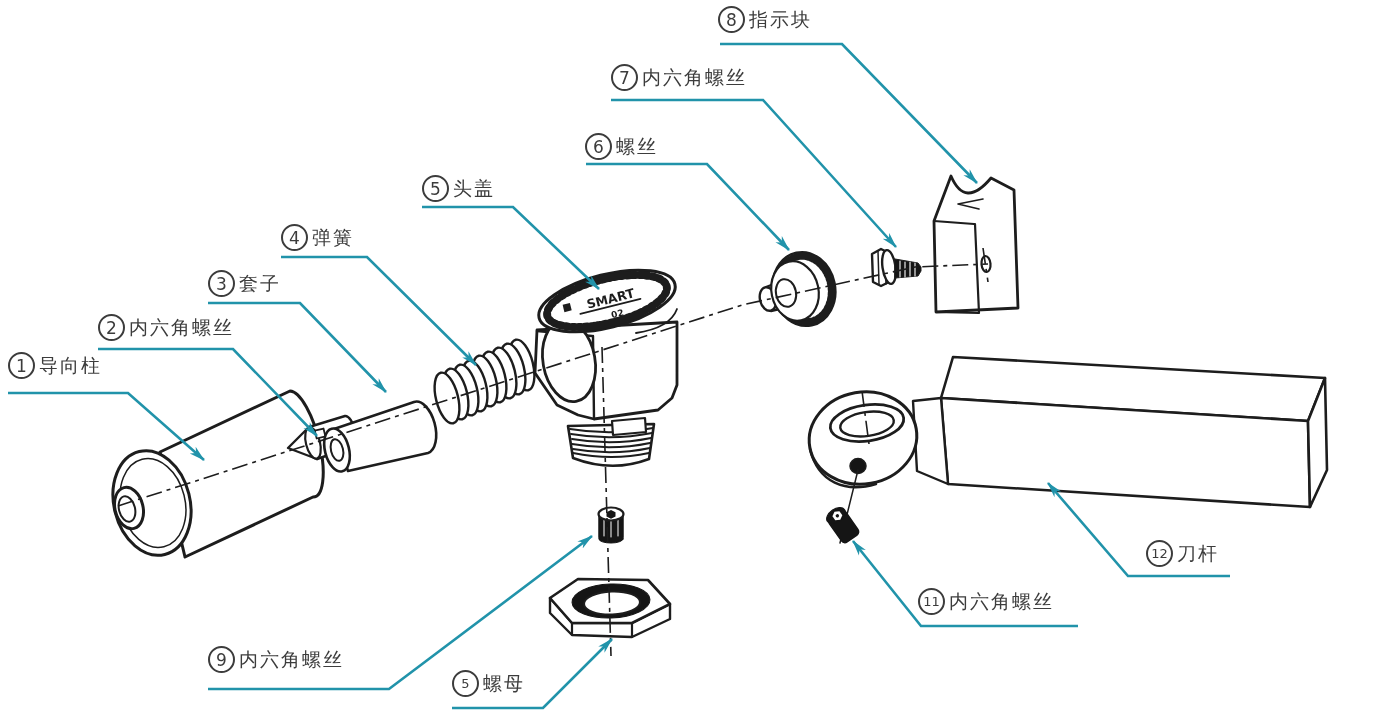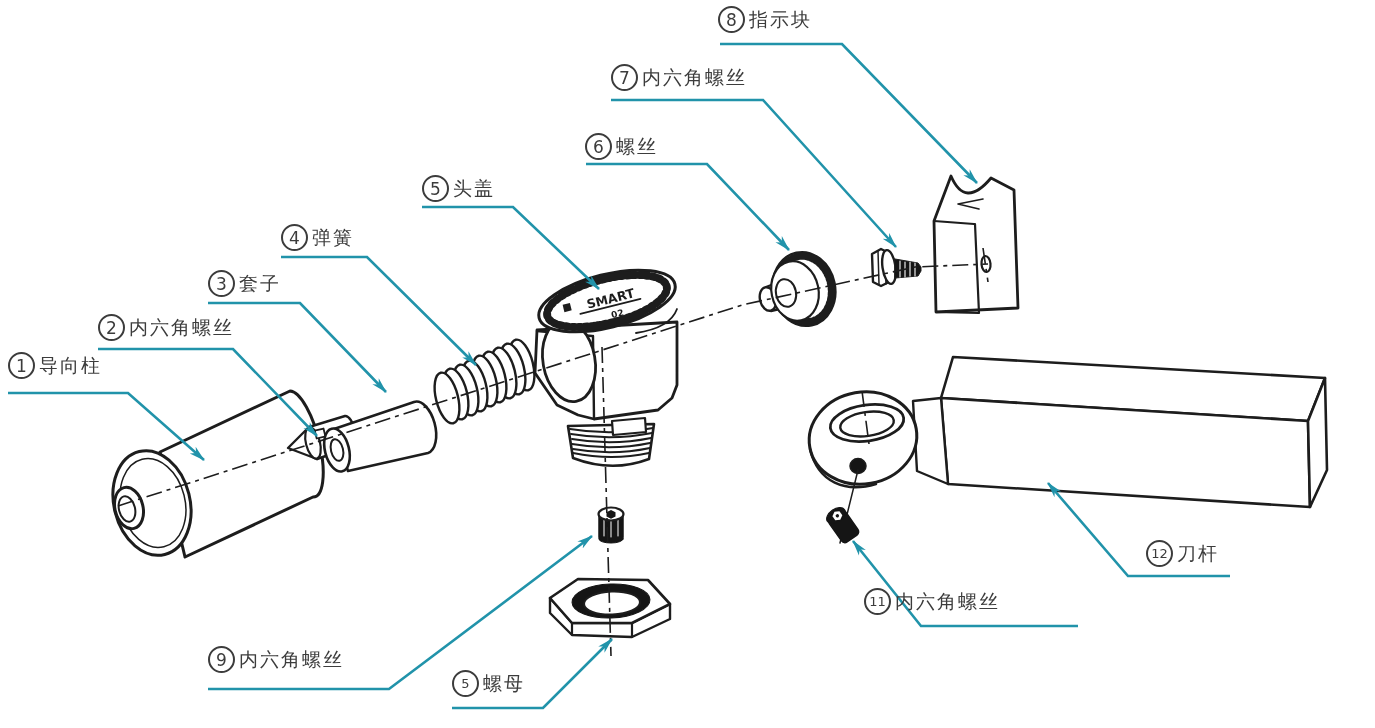--- a/index.html
+++ b/index.html
@@ -206,21 +206,21 @@
       <span class="txt">指示块</span>
     </div>
   <div class="lbl" style="left:208px;top:646px">
       <span class="circ">9</span>
       <span class="txt">内六角螺丝</span>
     </div>
   <div class="lbl" style="left:452px;top:670px">
       <span class="circ two">5</span>
       <span class="txt">螺母</span>
     </div>
-  <div class="lbl" style="left:864px;top:588px">
+  <div class="lbl" style="left:918px;top:588px">
       <span class="circ two">11</span>
       <span class="txt">内六角螺丝</span>
     </div>
   <div class="lbl" style="left:1146px;top:540px">
       <span class="circ two">12</span>
       <span class="txt">刀杆</span>
     </div>
 
 </div>
 

